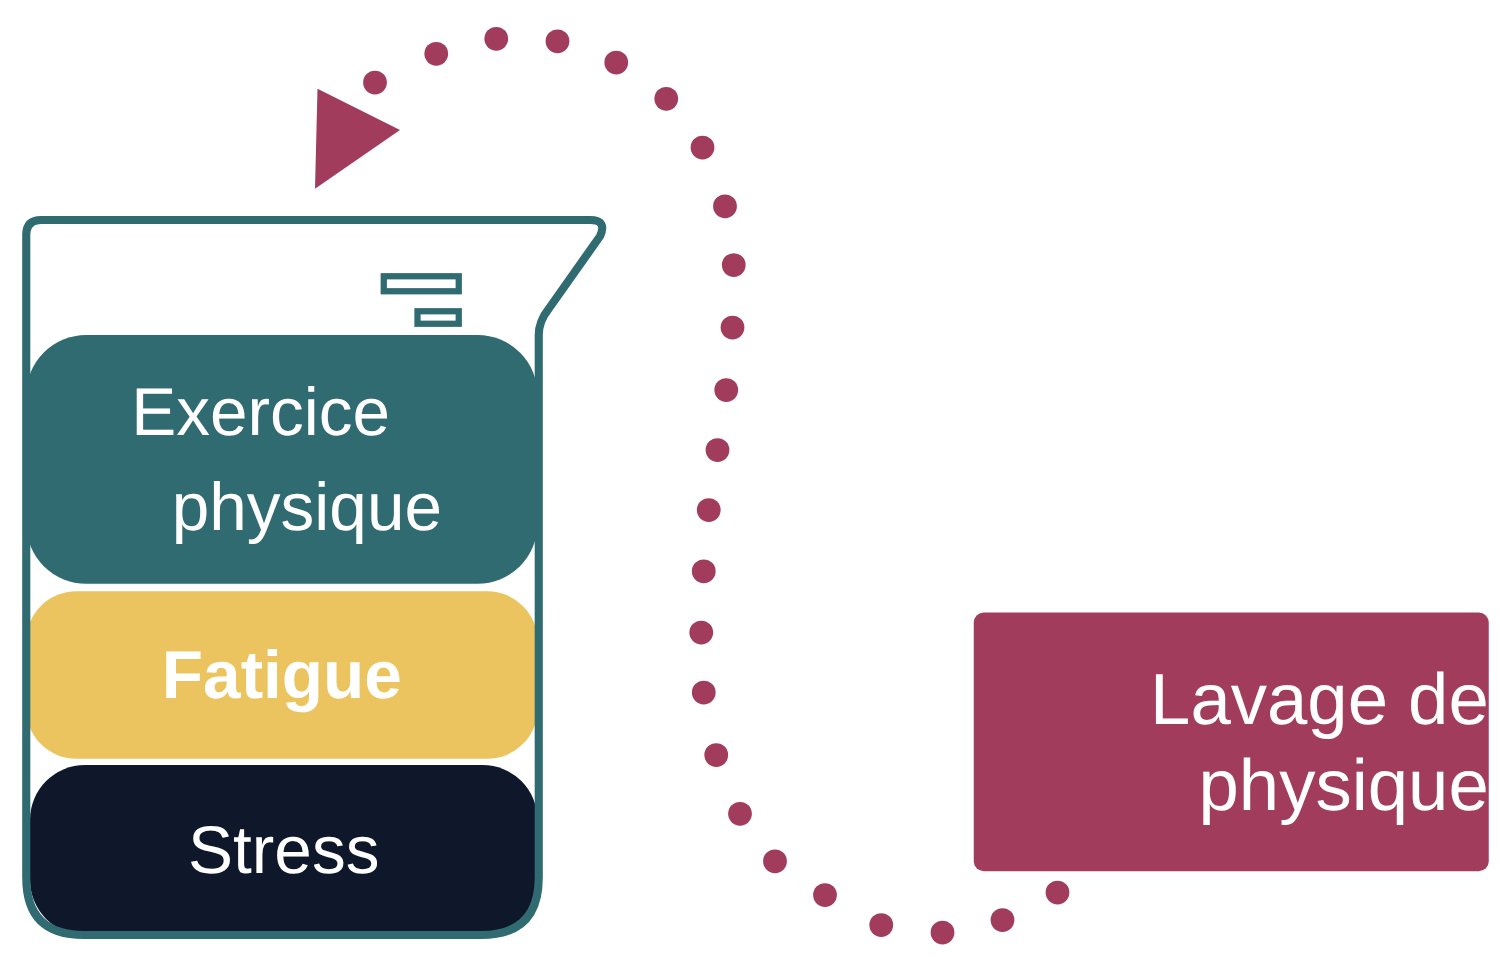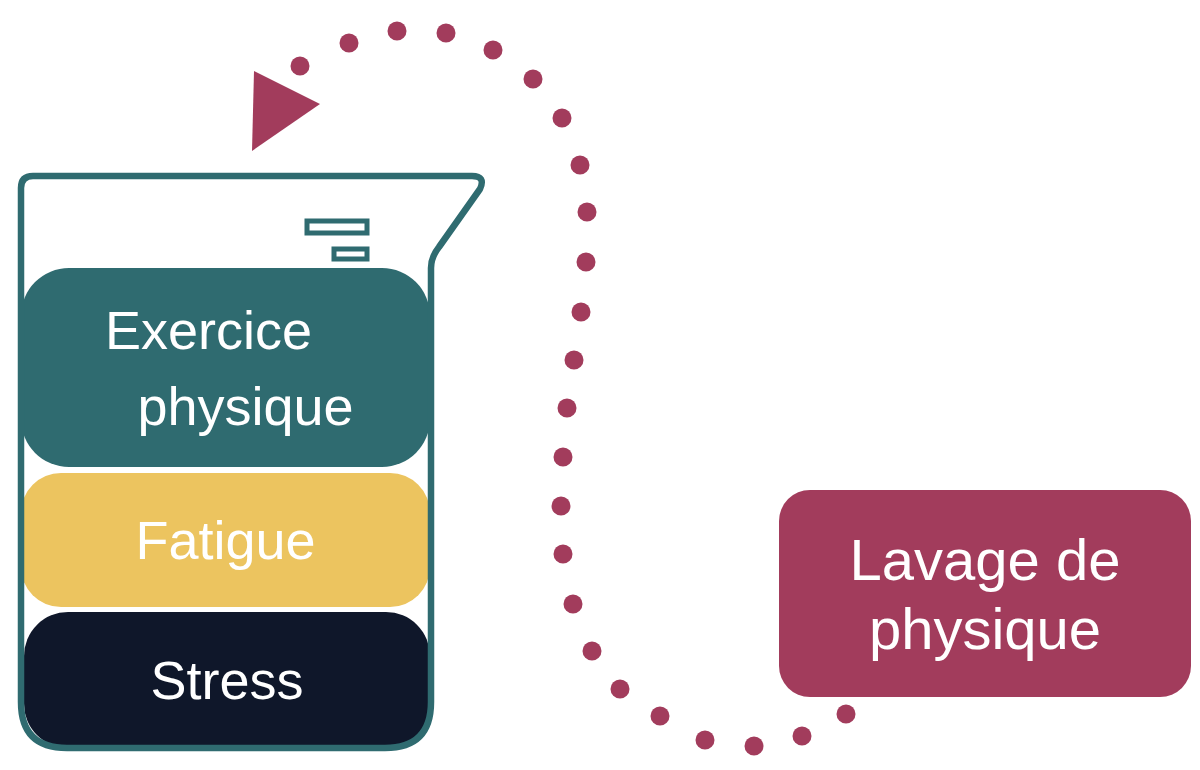--- a/index.html
+++ b/index.html
@@ -52,40 +52,42 @@
   .box-exercice .line-2 { transform: translateX(20px); }
   .box-fatigue {
     left: 21px;
     top: 473px;
     width: 409px;
     height: 134px;
     border-radius: 40px;
     background: #ECC45F;
     font-size: 54px;
     line-height: 60px;
+    font-weight: bold;
   }
   .box-stress {
     left: 24px;
     top: 612px;
     width: 406px;
     height: 136px;
     border-radius: 44px;
     background: #0f172a;
     font-size: 54px;
     line-height: 60px;
   }
   .box-lavage {
     left: 779px;
     top: 490px;
     width: 412px;
     height: 207px;
-    border-radius: 31px;
+    border-radius: 8px;
     background: #A23C5C;
     font-size: 58px;
     line-height: 69px;
+    align-items: flex-end;
   }
 </style>
 </head>
 <body>
 
 <div class="canvas">
 
   <svg class="gfx-layer" viewBox="0 0 1200 770" xmlns="http://www.w3.org/2000/svg">
 
     <path d="M 33 176 L 472 176 Q 486 176 480 189 L 439 247 Q 431 257 431 268 L 431 702

